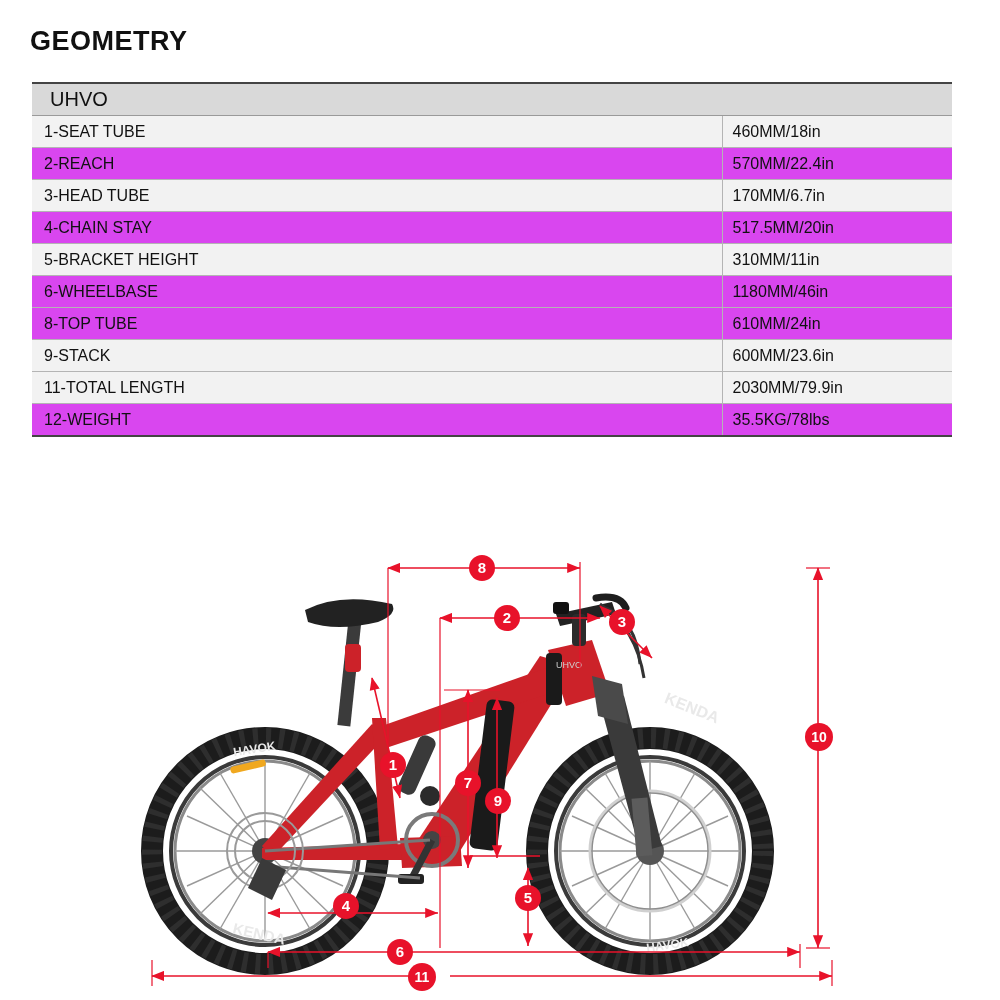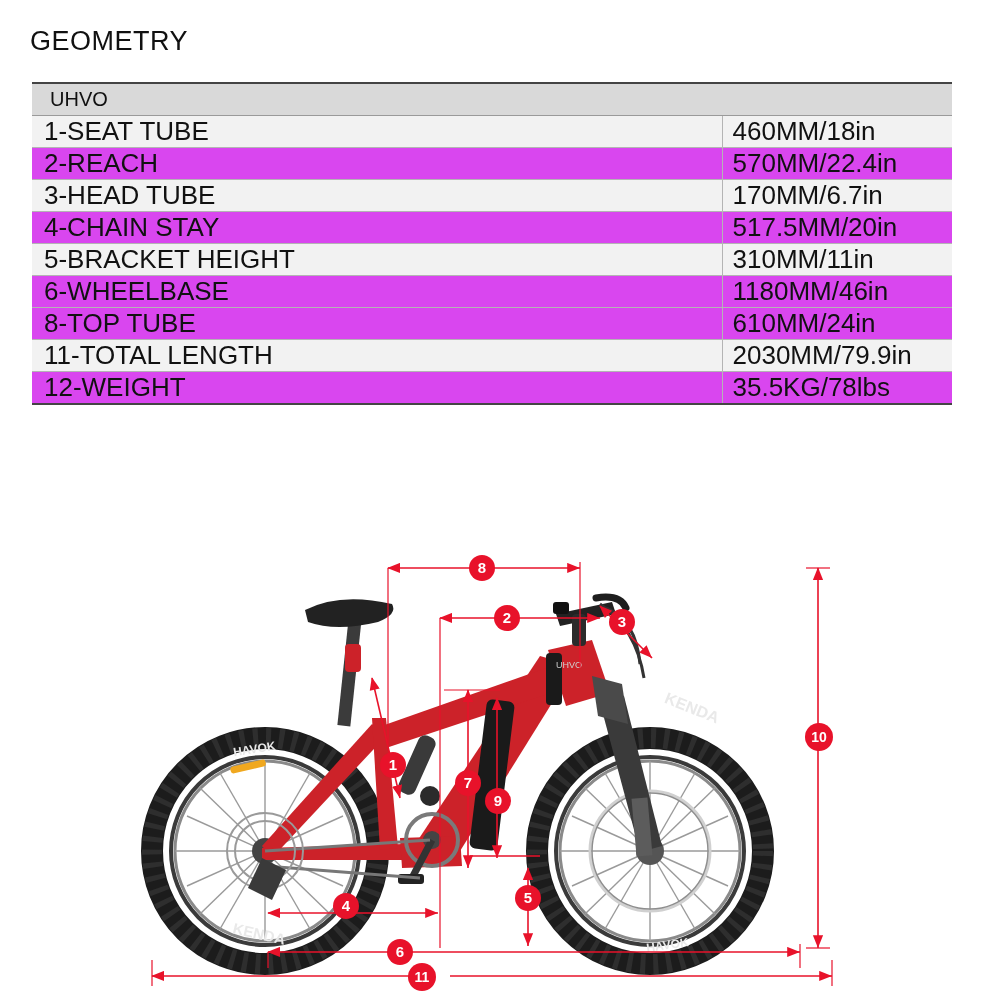--- a/index.html
+++ b/index.html
@@ -18,36 +18,36 @@
   #page {
     position: relative;
     width: 1000px;
     height: 1000px;
   }
   .page-title {
     position: absolute;
     left: 30px;
     top: 26px;
     font-size: 27px;
-    font-weight: normal;
+    font-weight: bold;
     letter-spacing: 0.5px;
     color: #111;
   }
   
   .geo-table {
     position: absolute;
     left: 32px;
     top: 82px;
     width: 920px;
     border-collapse: collapse;
     table-layout: fixed;
   }
   .geo-table td {
     height: 31px;
-    font-size: 26px;
+    font-size: 16px;
     color: #111;
     padding: 0;
     vertical-align: middle;
   }
   .geo-table tr.header-row td {
     background: #d9d9d9;
     font-size: 20px;
     padding-left: 18px;
     border-top: 2px solid #444;
     border-bottom: 1px solid #9a9a9a;
@@ -128,20 +128,24 @@
         <td class="label">5-BRACKET HEIGHT</td>
         <td class="value">310MM/11in</td>
       </tr>
       <tr class="band-b">
         <td class="label">6-WHEELBASE</td>
         <td class="value">1180MM/46in</td>
       </tr>
       <tr class="band-b">
         <td class="label">8-TOP TUBE</td>
         <td class="value">610MM/24in</td>
+      </tr>
+      <tr class="band-a">
+        <td class="label">9-STACK</td>
+        <td class="value">600MM/23.6in</td>
       </tr>
       <tr class="band-a">
         <td class="label">11-TOTAL LENGTH</td>
         <td class="value">2030MM/79.9in</td>
       </tr>
       <tr class="band-b last">
         <td class="label">12-WEIGHT</td>
         <td class="value">35.5KG/78lbs</td>
       </tr>
     </tbody>

